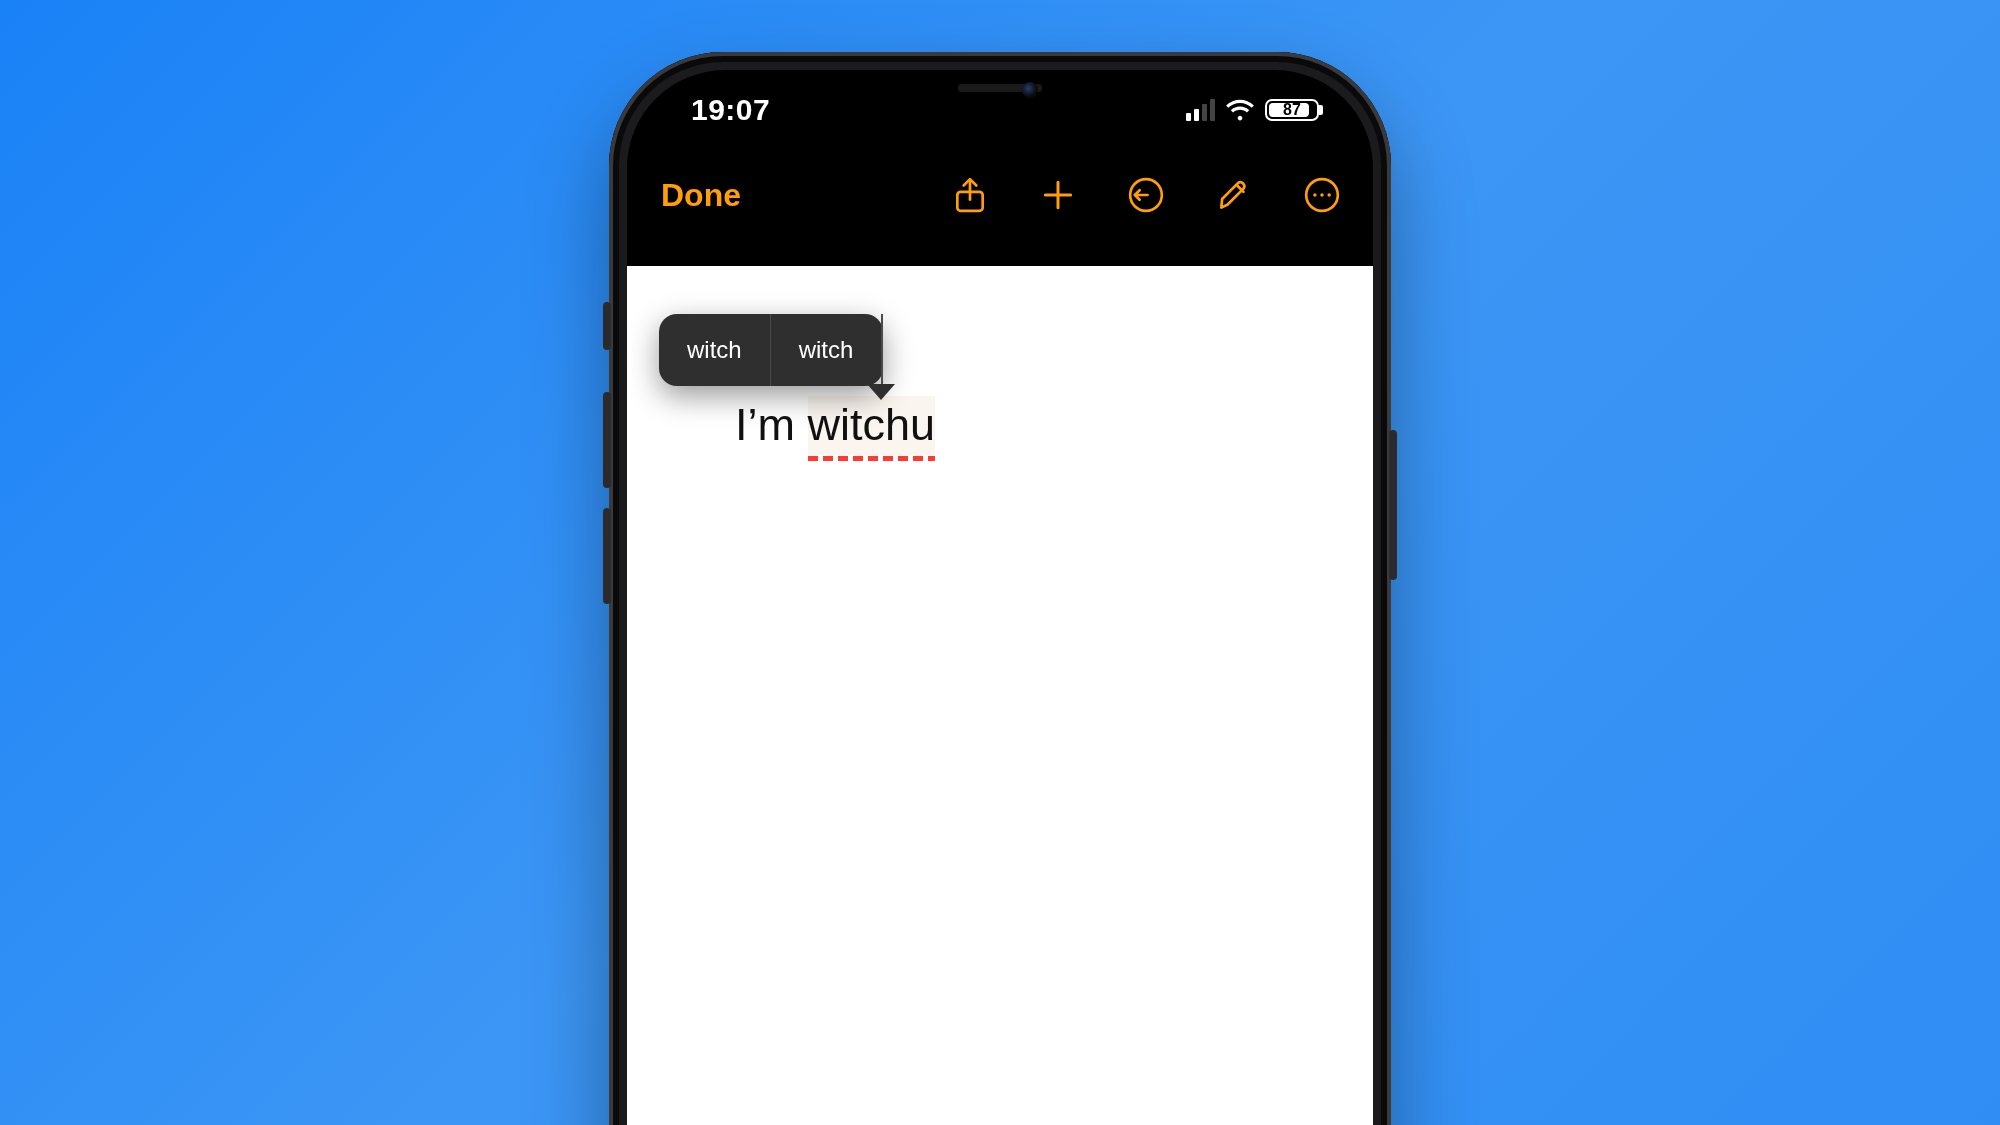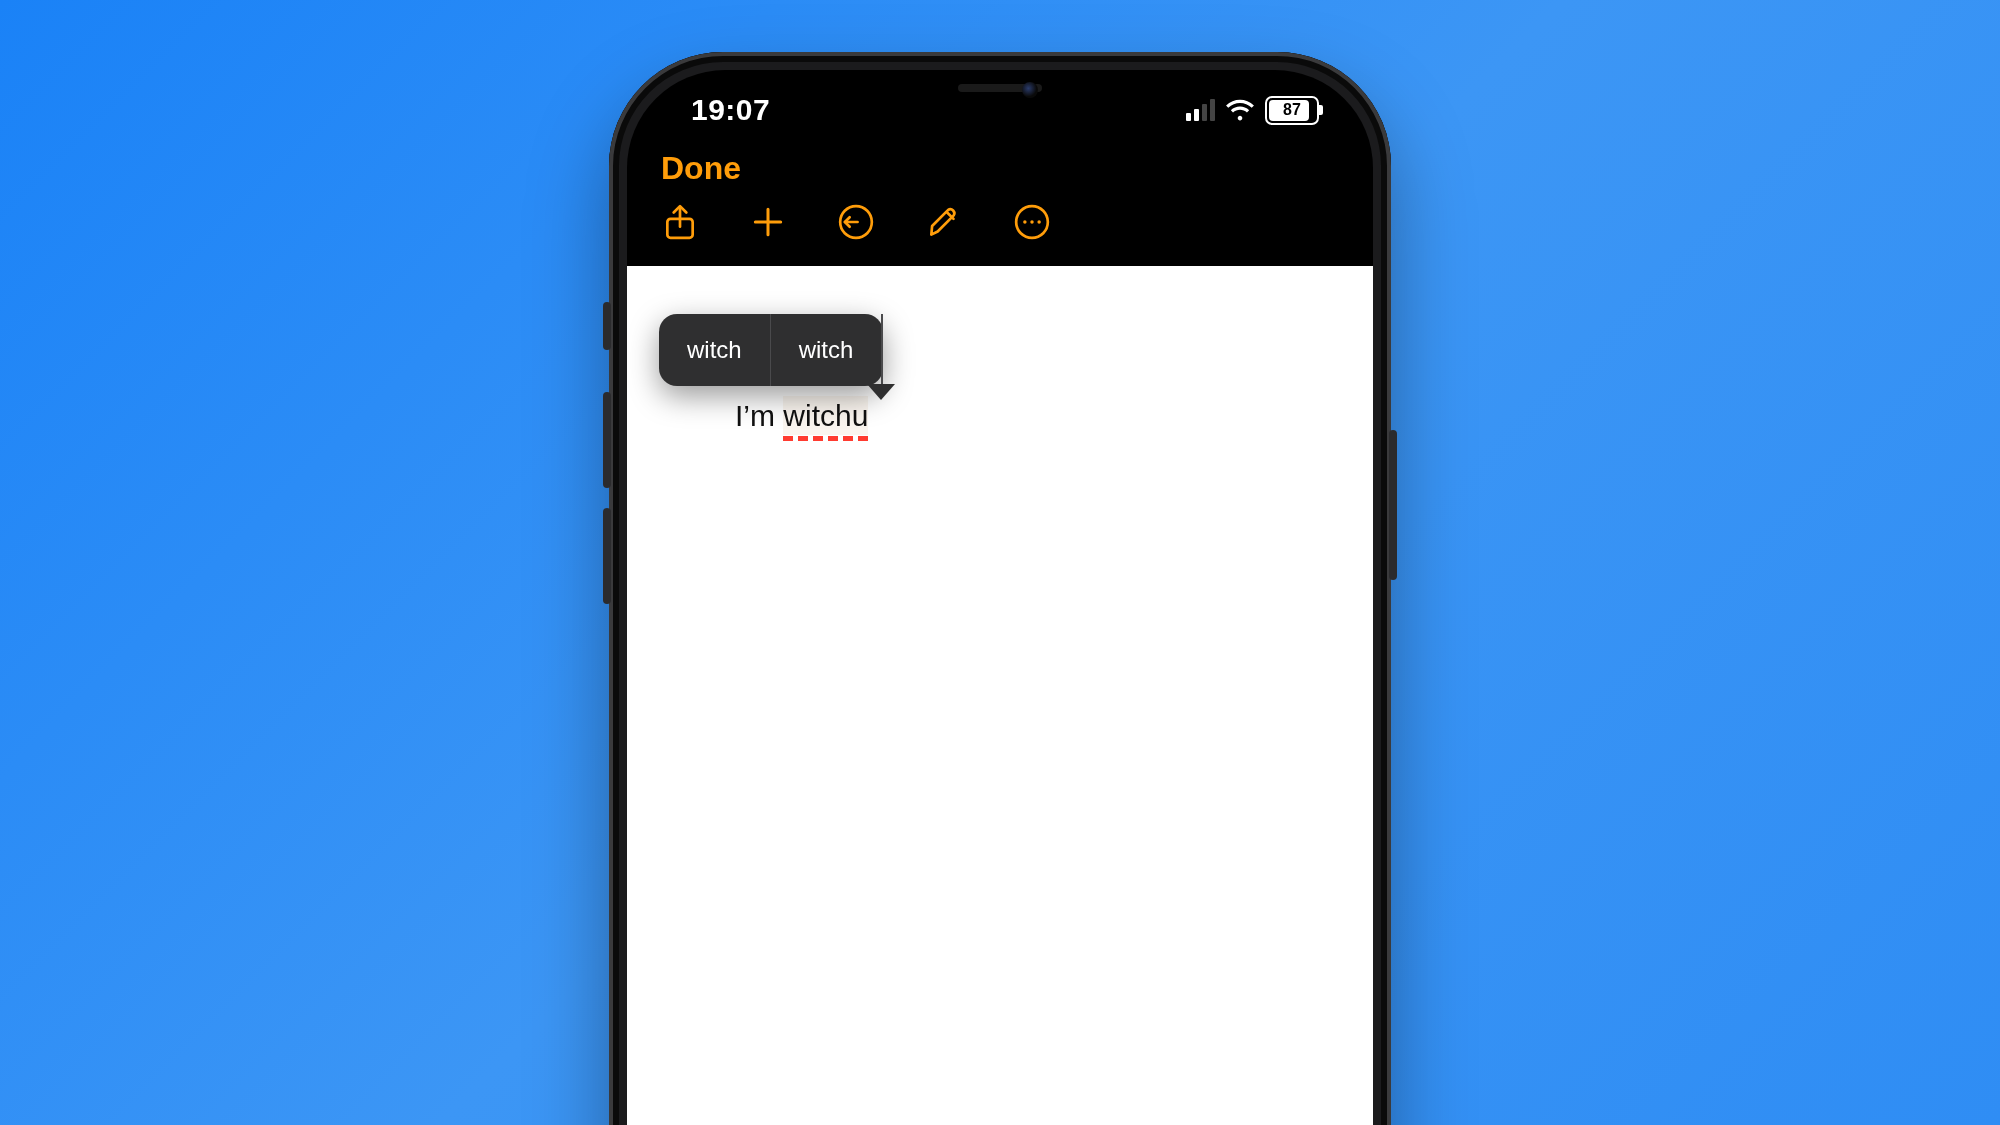--- a/index.html
+++ b/index.html
@@ -98,21 +98,21 @@
   .signal { display: flex; align-items: flex-end; gap: 3px; height: 22px; }
   .signal .bar { width: 5px; background: #444; border-radius: 1px; }
   .signal .bar.on { background: #fff; }
   .signal .b1 { height: 8px; }
   .signal .b2 { height: 12px; }
   .signal .b3 { height: 17px; }
   .signal .b4 { height: 22px; }
   .wifi-svg { width: 30px; height: 22px; }
   .battery {
     display: flex; align-items: center;
-    width: 54px; height: 29px;
+    width: 54px; height: 22px;
     border: 2px solid #fff;
     border-radius: 7px;
     padding: 2px;
     position: relative;
   }
   .battery::after {
     content: "";
     position: absolute;
     right: -6px; top: 50%;
     transform: translateY(-50%);
@@ -139,24 +139,23 @@
     font-size: 16px;
     font-weight: 700;
     color: #000;
     width: 48px;
     text-align: center;
   }
   
   .nav-bar {
     height: 90px;
     display: flex;
-    align-items: flex-start;
+    align-items: center;
     padding: 0 32px 0 34px;
     gap: 8px;
-    flex-direction: column;
   }
   .nav-done {
     color: #ff9d0a;
     font-size: 32px;
     font-weight: 600;
     flex: 0 0 auto;
     cursor: pointer;
   }
   .nav-spacer { flex: 1; }
   .nav-icons {
@@ -176,21 +175,21 @@
     position: absolute;
     top: 196px;
     left: 0; right: 0; bottom: 0;
     background: #fff;
   }
   .doc-content {
     position: absolute;
     top: 130px;
     left: 108px;
     right: 40px;
-    font-size: 30px;
+    font-size: 45px;
     font-weight: 400;
     color: #111;
     line-height: 1.3;
   }
   .pre-text { }
   .misspelled {
     display: inline-block;
     background: #faf5ef;
     position: relative;
   }

